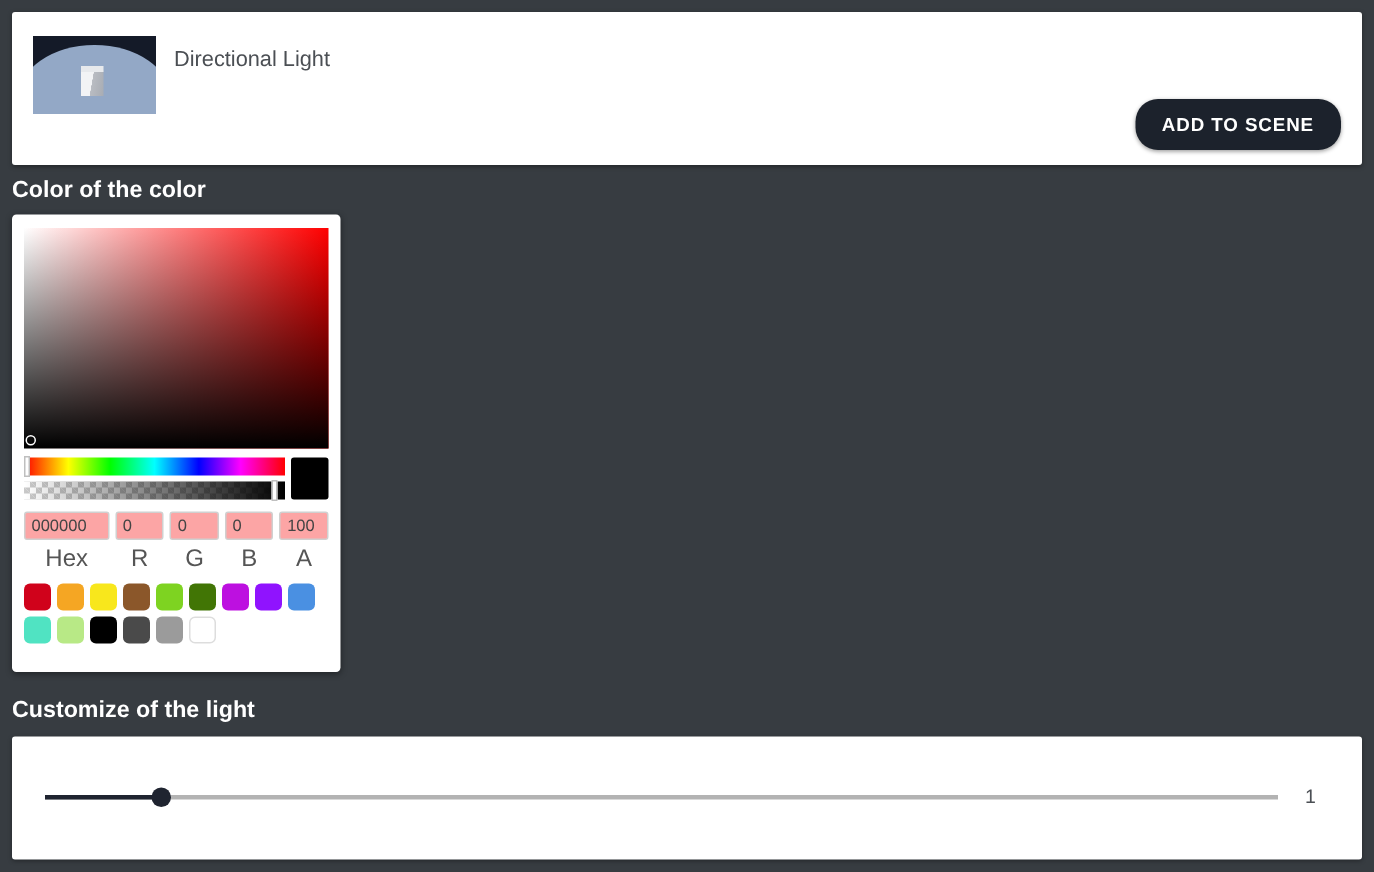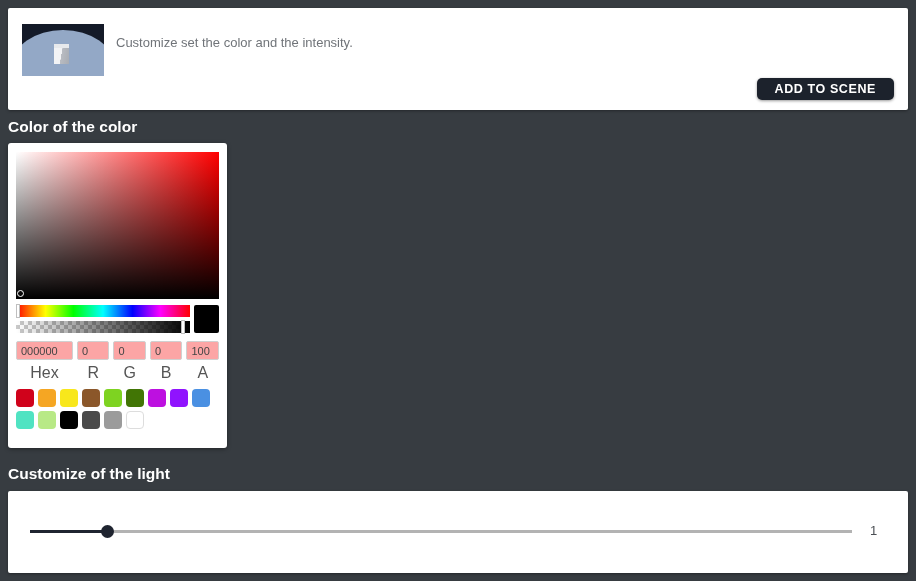--- a/index.html
+++ b/index.html
@@ -85,26 +85,26 @@
     font-size: 13px;
     color: #707479;
     line-height: 19px;
     margin-top: 3px;
   }
 
   #add-to-scene {
     position: absolute;
     right: 14px;
     bottom: 10px;
-    height: 22px;
+    height: 34px;
     padding: 0 18px;
     background: #1c222c;
     color: #ffffff;
     border: none;
-    border-radius: 5px;
+    border-radius: 15px;
     font-family: "Liberation Sans", sans-serif;
     font-size: 12.5px;
     font-weight: bold;
     letter-spacing: 0.6px;
     cursor: pointer;
     box-shadow: 0 1px 3px rgba(0,0,0,0.4);
   }
 
   
   .section-label {
@@ -321,21 +321,21 @@
 <div id="header-card">
 
   <div id="thumb">
     <div class="sky"></div>
     <div class="ground"></div>
     <div class="cube"></div>
     <div class="cube-top"></div>
   </div>
 
   <div id="header-text">
-    <div id="header-subtitle">Customize set the color and the intensity.</div>
+    <div id="header-title">Directional Light</div>
   </div>
 
   <button id="add-to-scene">ADD TO SCENE</button>
 </div>
 
 <div class="section-label" id="label-color">Color of the color</div>
 
 <div id="color-card">
 
   <div id="sv-area">

